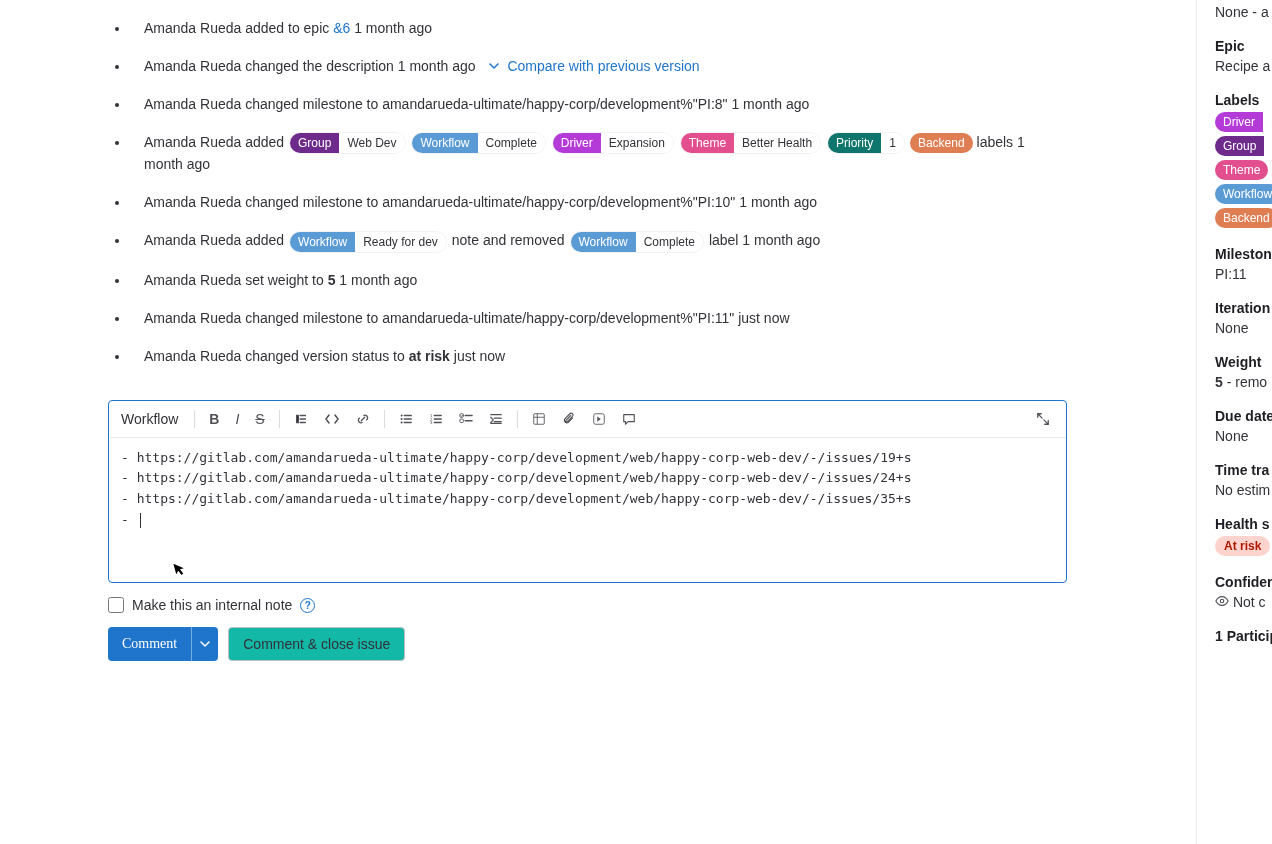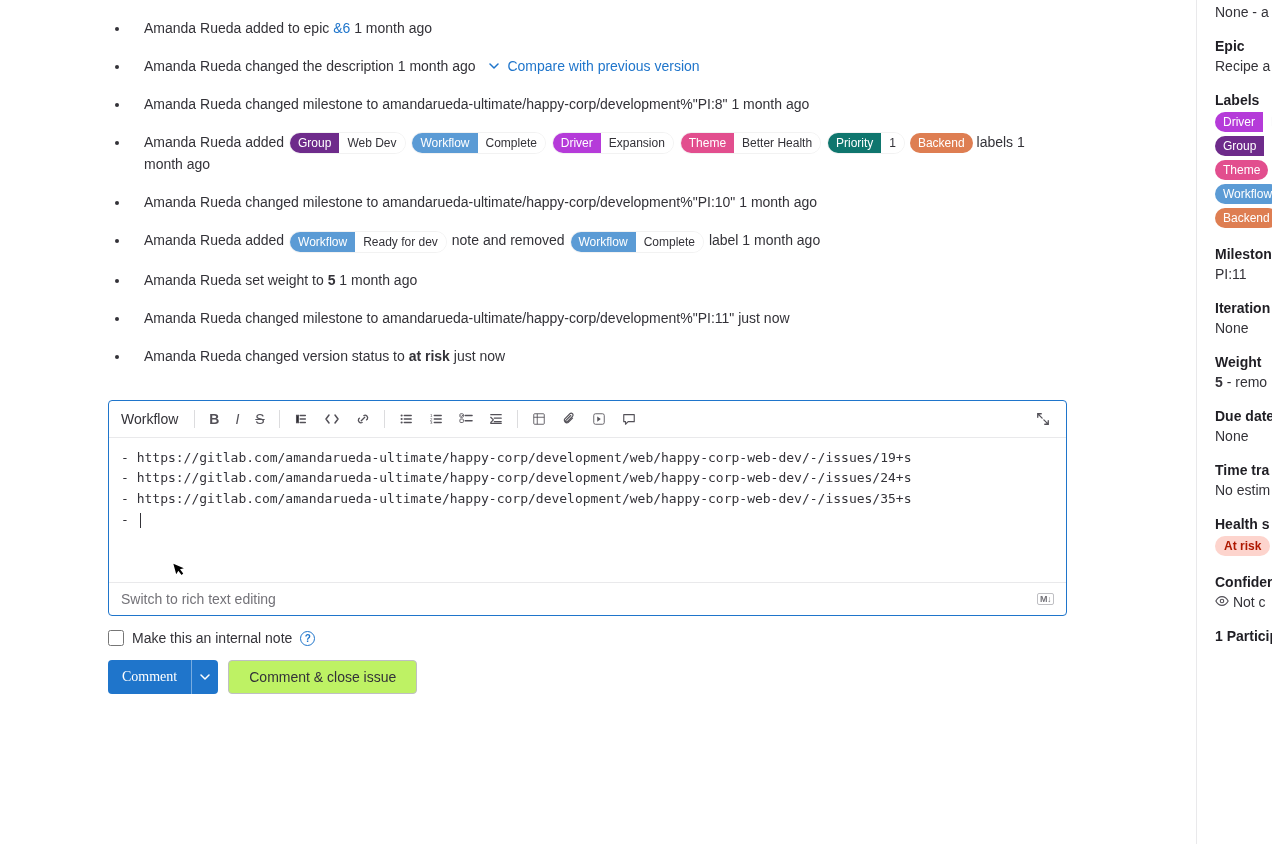--- a/index.html
+++ b/index.html
@@ -167,22 +167,22 @@
   .actions { margin-top: 14px; display:flex; gap:10px; }
   .btn-primary {
     background:#1f75cb; color:#fff; border:none; border-radius:4px 0 0 4px;
     padding: 9px 14px; font-size:14px; cursor:pointer;font-family:Liberation Serif, serif;
   }
   .btn-primary-dd {
     background:#1f75cb; color:#fff; border:none; border-left:1px solid rgba(255,255,255,0.4);
     border-radius:0 4px 4px 0; padding:9px 8px; cursor:pointer; display:flex; align-items:center;
   }
   .btn-secondary {
-    background:#bef264; color:#333238; border:1px solid #bfbfc3; border-radius:4px;
-    padding:8px 20px; font-size:14px; cursor:pointer;
+    background:#14b8a6; color:#333238; border:1px solid #bfbfc3; border-radius:4px;
+    padding:8px 14px; font-size:14px; cursor:pointer;
   }
 
   
   .sidebar {
     position:absolute;
     left: 1196px;
     top: -6px;
     border-left: 1px solid #e9e9eb;
     padding: 10px 0 0 18px;
     height: 860px;
@@ -376,24 +376,20 @@
     </div>
     <div class="editor-body"><span>- https://gitlab.com/amandarueda-ultimate/happy-corp/development/web/happy-corp-web-dev/-/issues/19+s
 - https://gitlab.com/amandarueda-ultimate/happy-corp/development/web/happy-corp-web-dev/-/issues/24+s
 - https://gitlab.com/amandarueda-ultimate/happy-corp/development/web/happy-corp-web-dev/-/issues/35+s
 - </span><span class="cursor-blink"></span>
       <span class="mouse-pointer">
         <svg width="12" height="16" viewBox="0 0 12 16">
             <path d="M1 1 L1 12 L4 9 L6 14 L8 13 L6 8 L10 8 Z" fill="#000"></path>
           </svg>
       </span>
-    </div>
-    <div class="editor-footer">
-      <span>Switch to rich text editing</span>
-      <span class="md-badge">M↓</span>
     </div>
   </div>
 
   <div class="below-editor">
     <label class="checkbox-row">
       <input type="checkbox" style="">
       <span>Make this an internal note</span>
       <span class="help-icon">?</span>
     </label>
     <div class="actions">

